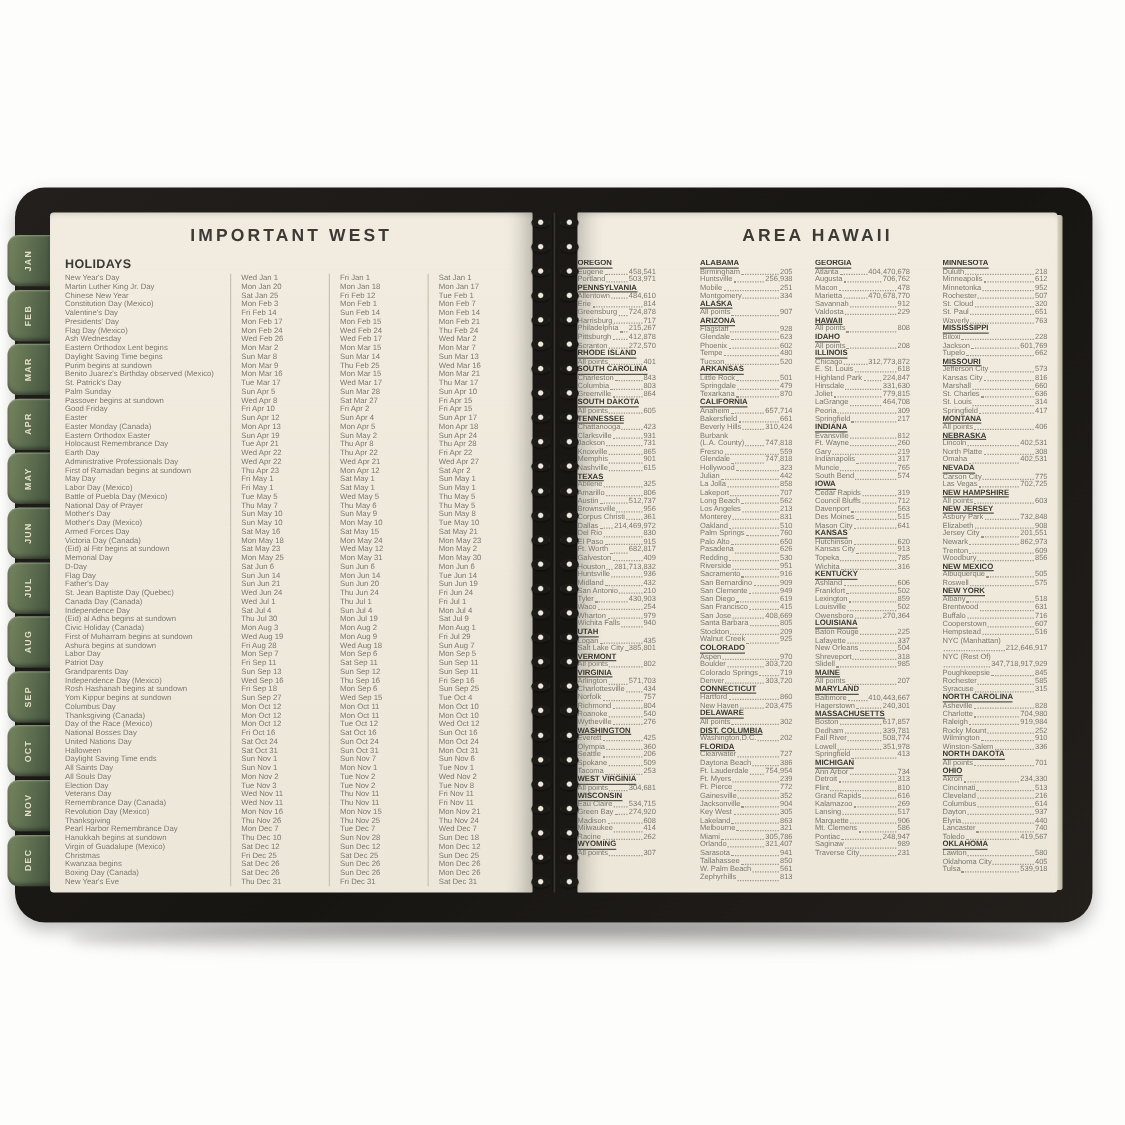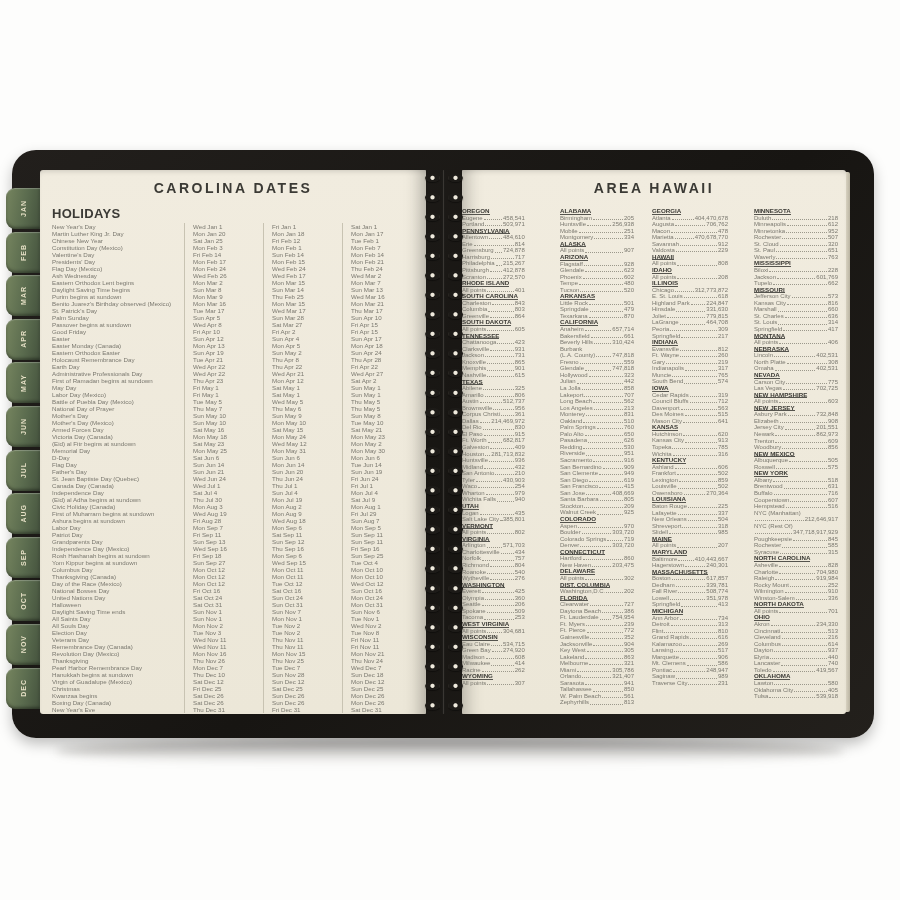--- a/index.html
+++ b/index.html
@@ -16,21 +16,21 @@
   .tab-rail{position:absolute;left:6px;top:188px;width:34px;}
   .tab{height:41px;margin-bottom:2.6px;border-radius:9px 0 0 9px;background:linear-gradient(100deg,#76855f,#5a6b4e 55%,#44523d);box-shadow:inset 0 1px 1px rgba(255,255,255,.25),inset 0 -2px 3px rgba(0,0,0,.35);display:flex;align-items:center;justify-content:center;}
   .tab span{writing-mode:vertical-rl;transform:rotate(180deg);font-size:7px;font-weight:bold;letter-spacing:1px;color:#e6e0c6;}
   
   .spiral{position:absolute;left:412px;top:18px;width:40px;height:548px;z-index:6;}
   .spiral:before{content:"";position:absolute;left:18px;top:2px;bottom:2px;width:3px;background:linear-gradient(to right,#0e0d0b,#3a3733,#0e0d0b);border-radius:2px;}
   .coil{height:19.55px;display:flex;align-items:center;justify-content:space-between;padding:0 1px;}
   .coil span{width:15px;height:8.5px;border-radius:50%;background:radial-gradient(circle at 50% 48%,#efeadd 0 1.6px,#1d1b18 2.6px 78%,#4a453d 92%,#14120f);box-shadow:0 1px 1px rgba(0,0,0,.4);}
   
   .hol-wrap{position:absolute;left:12px;right:5px;top:36px;bottom:4px;}
-  .hol-heading{font-size:13px;font-weight:bold;letter-spacing:.3px;color:#3b3a35;margin-bottom:2px;}
+  .hol-heading{font-size:10px;font-weight:bold;letter-spacing:.3px;color:#3b3a35;margin-bottom:2px;}
   .hrow{display:flex;height:7px;font-size:6.2px;line-height:7px;color:#7a786f;}
   .h-name{flex:1;white-space:nowrap;overflow:hidden;}
   .h-date{width:70px;border-left:1px solid #c8c3b2;padding-left:8px;white-space:nowrap;overflow:hidden;}
   
   .ac-col{position:absolute;top:38px;bottom:4px;overflow:hidden;}
   .ac-col:nth-of-type(1){left:8px;width:76px;}
   .ac-col:nth-of-type(2){left:98px;width:74px;}
   .ac-col:nth-of-type(3){left:190px;width:76px;}
   .ac-col:nth-of-type(4){left:292px;width:84px;}
   .state{font-size:6.2px;line-height:6.55px;font-weight:bold;color:#3b3a35;white-space:nowrap;}
@@ -41,21 +41,21 @@
 </style>
 </head>
 <body>
 
 <div class="photo">
   <div class="book-shadow"></div>
   <div class="book">
     <div class="page-edge-right"></div>
 
     <div class="page page-left">
-      <div class="page-title">CAROLINA DATES</div>
+      <div class="page-title">IMPORTANT WEST</div>
       <div class="hol-wrap">
         <div class="hol-heading">HOLIDAYS</div>
         <div>
             <div class="hrow">
               <span class="h-name">New Year's Day</span>
               <span class="h-date">Wed Jan 1</span>
               <span class="h-date">Fri Jan 1</span>
               <span class="h-date">Sat Jan 1</span>
             </div>
             <div class="hrow">

